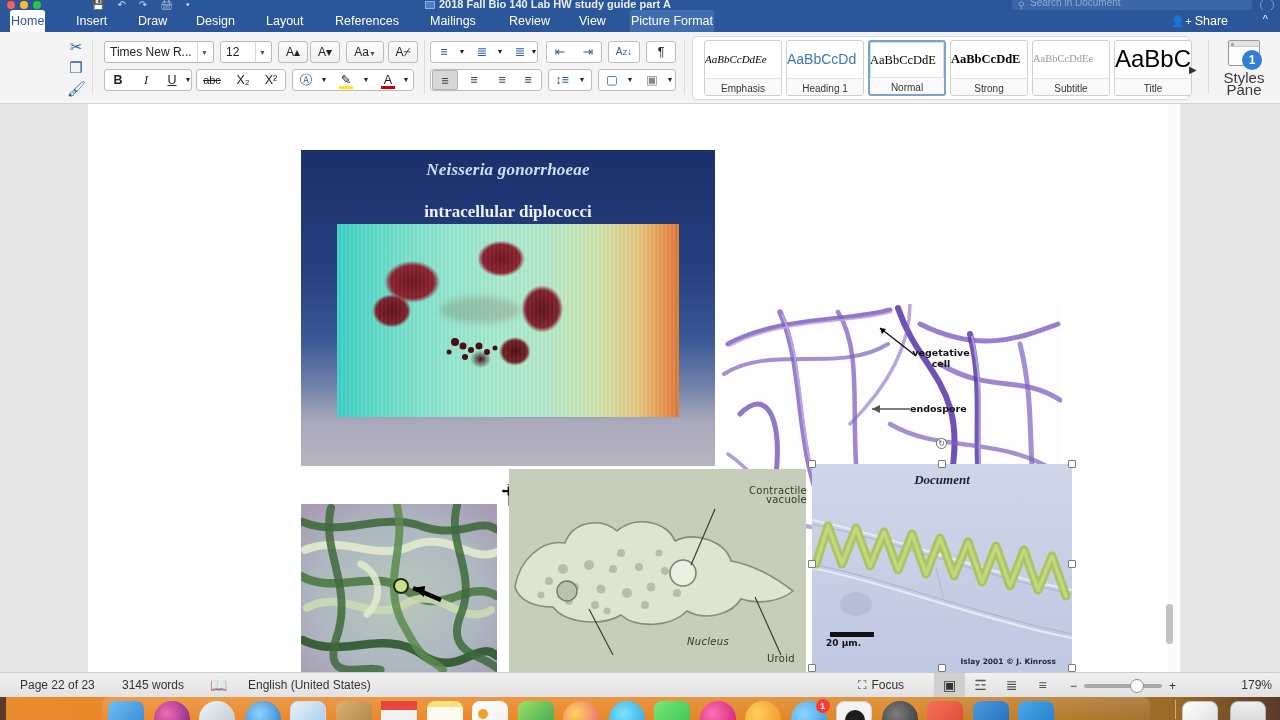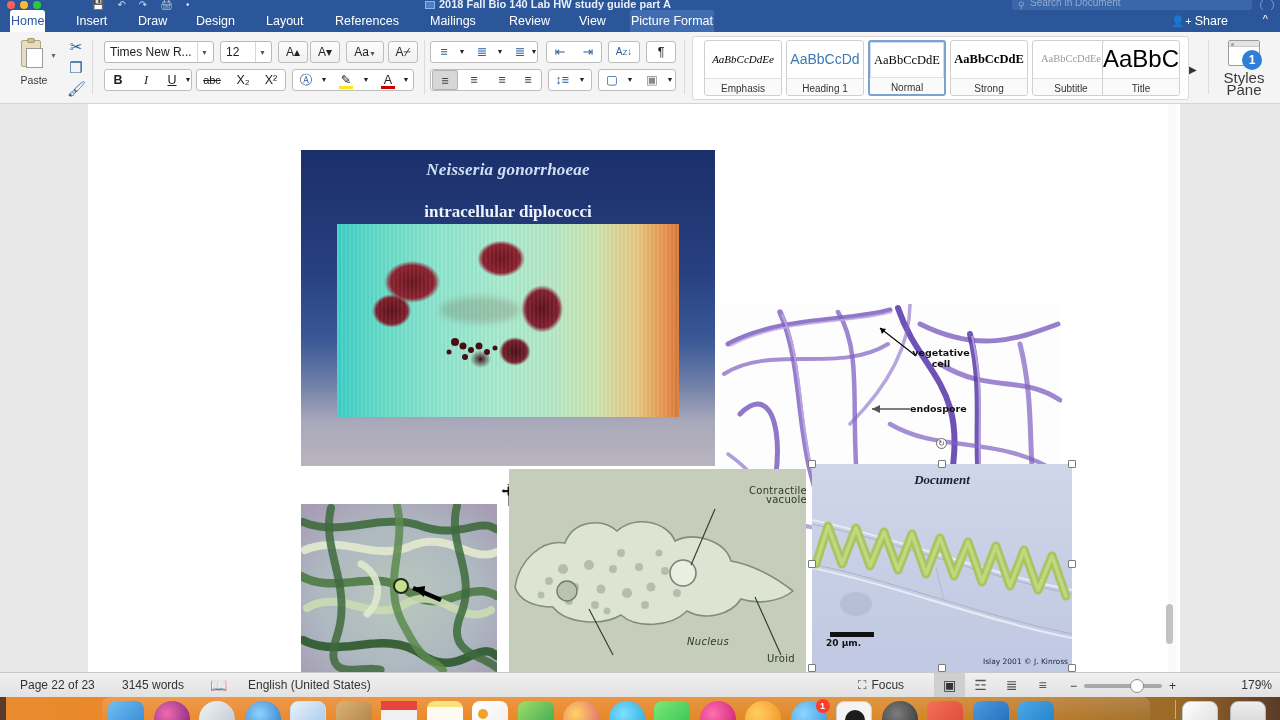--- a/index.html
+++ b/index.html
@@ -101,21 +101,21 @@
   
   #g-para { left: 428px; width: 254px; }
 
   
   #g-styles { left: 690px; width: 520px; }
   .stile {
     position:absolute; top: 8px; width: 78px; height: 56px;
     background:#fff; border:1px solid #cfcfcf; border-radius:3px; overflow:hidden;
   }
   .stile.sel { border:2px solid #7ba2d0; box-shadow: 0 0 0 1px #cddcee inset; }
-  .stile .prev { position:absolute; left:0; top:2px; width:100%; height:32px; line-height:32px; text-align:center; white-space:nowrap; overflow:hidden;}
+  .stile .prev { position:absolute; left:0; top:2px; width:100%; height:32px; line-height:32px; white-space:nowrap; overflow:hidden;}
   .stile .nm { position:absolute; left:0; bottom:1px; width:100%; text-align:center; font-size:10px; color:#333; }
   .stile .nmbar { position:absolute; left:0; bottom:0; width:100%; height:17px; border-top:1px solid #e2e2e2; background:#fafafa;}
   #styles-more { position:absolute; left: 499px; top: 32px; font-size:10px; color:#333;}
   #styles-frame { position:absolute; left:2px; top:4px; width:497px; height:64px; border:1px solid #d9d9d9; border-radius:3px; background:#fff;}
 
   
   #g-spane { left: 1212px; width: 64px; }
   #spane-icon { position:absolute; left:16px; top:8px; width:32px; height:26px; background:#fff; border:1px solid #9b9b9b; border-radius:2px;}
   #spane-icon .hdr { position:absolute; left:0; top:0; width:100%; height:6px; background:#e3e3e3; border-bottom:1px solid #c9c9c9;}
   #spane-icon .dot { position:absolute; left:2px; top:1.5px; width:3px; height:3px; border-radius:50%; background:#9b9b9b;}
@@ -200,21 +200,21 @@
   #img-spiro {
     left: 724px; top: 360px; width: 260px; height: 208px;
     background: #ccd3e6;
   }
   #spiro-title {
     position:absolute; left:0; top:8px; width:100%; text-align:center;
     font-family:"Liberation Serif", serif; font-style:italic; font-weight:bold; font-size:13px; color:#16203a;
   }
   #spiro-scale { position:absolute; left:18px; top:168px; width:44px; height:5px; background:#111;}
   #spiro-scale-txt { position:absolute; left:14px; top:174px; font-family:"DejaVu Sans",sans-serif; font-weight:bold; font-size:9px; color:#111;}
-  #spiro-credit { position:absolute; right:4px; bottom:6px; font-family:"DejaVu Sans",sans-serif; font-weight:normal; font-size:7.5px; color:#1b2340;}
+  #spiro-credit { position:absolute; right:16px; bottom:6px; font-family:"DejaVu Sans",sans-serif; font-weight:bold; font-size:7.5px; color:#1b2340;}
 
   
   .handle {
     position:absolute; width:8px; height:8px; background:#ffffff;
     border:1px solid #7a7a7a; border-radius:1px; z-index: 40;
   }
   #rot-handle {
     position:absolute; width:11px; height:11px; border:1.2px solid #6a6a6a; border-radius:50%;
     background:#ffffff; z-index:40; font-size:8px; line-height:9px; text-align:center; color:#555;
   }
@@ -290,29 +290,20 @@
   <div class="tab" style="left:578px;">View</div>
   <div class="tab ctx" style="left:630px;">Picture Format</div>
   <div id="share-btn">
     <span class="pic">👤+</span><span>Share</span>
   </div>
   <div id="ribbon-collapse">^</div>
 </div>
 
 <div id="ribbon">
 
-  <div class="rgroup" id="g-paste">
-    <div id="paste-icon">
-      <div class="clip"></div>
-        <div class="clip-top"></div>
-        <div class="pg"></div>
-    </div>
-    <div id="paste-arrow">▼</div>
-    <div id="paste-lbl">Paste</div>
-  </div>
 
   <div class="rgroup" id="g-ccf">
     <div class="ccf-ic" style="top:6px;">✂</div>
     <div class="ccf-ic" style="top:27px;">❐</div>
     <div class="ccf-ic" style="top:48px;">🖌</div>
   </div>
   <div class="rsep" style="left:92px;"></div>
 
   <div class="rgroup" id="g-font">
     <div class="fld" style="left:8px; top:9px; width:110px;">
@@ -400,21 +391,21 @@
     <div class="stile" style="left:260px;">
       <div class="prev" style="font-family:'Liberation Serif',serif; font-weight:bold; font-size:12.5px;">AaBbCcDdE</div>
       <div class="nmbar"></div>
       <div class="nm">Strong</div>
     </div>
     <div class="stile" style="left:342px;">
       <div class="prev" style="font-family:'Liberation Serif',serif; font-size:10.5px; color:#9a9a9a;">AaBbCcDdEe</div>
       <div class="nmbar"></div>
       <div class="nm">Subtitle</div>
     </div>
-    <div class="stile" style="left:412px;">
+    <div class="stile" style="left:424px;">
       <div class="prev" style="font-family:'Liberation Sans',sans-serif; font-size:24px;">AaBbC</div>
       <div class="nmbar"></div>
       <div class="nm">Title</div>
     </div>
     <div id="styles-more">▶</div>
   </div>
   <div class="rsep" style="left:1208px;"></div>
 
   <div class="rgroup" id="g-spane">
     <div id="spane-icon">

